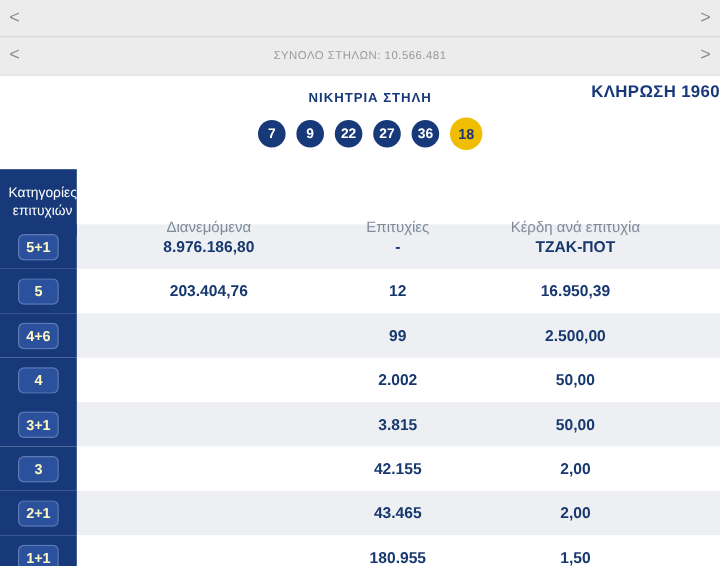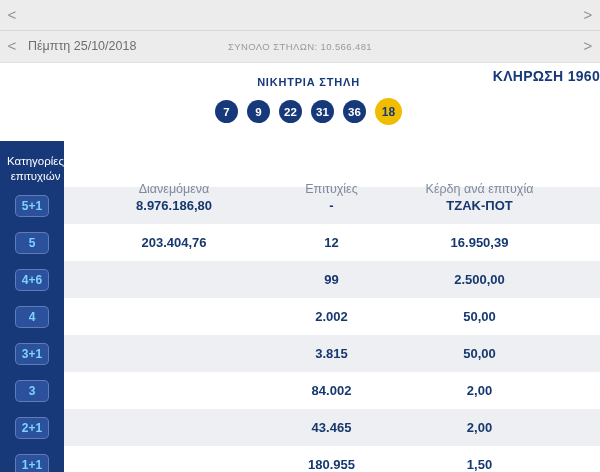--- a/index.html
+++ b/index.html
@@ -38,49 +38,48 @@
   .trow-data { height:37px; }
   .trow-data.alt { background:#edeff2; }
   .cell { text-align:center; }
   .cell-cat { background:#17397a; height:100%; display:flex; align-items:center; justify-content:center; }
   .head-cat { color:#fff; font-size:11.5px; line-height:1.3; text-align:center;
               padding:0 4px 0 7px; justify-content:flex-start; }
   .head-lbl { color:#7e8b9a; font-size:12.5px;margin-top:41px; }
   .cell-prize { padding-right:20px; }
   .pill { min-width:34px; padding:4px 5px; border-radius:5px; background:#2b509c;
           box-shadow: inset 0 0 0 1px rgba(255,255,255,.25);
-          color:#7dd3fc; font-weight:bold; font-size:12px; text-align:center; }
+          color:#fef9c3; font-weight:bold; font-size:12px; text-align:center; }
   .val { color:#16386f; font-weight:bold; font-size:13px; }
 </style>
 </head>
 <body>
 
 <div class="app">
 
   <div class="hdr">
     <div class="hrow hrow1">
       <span class="arrow left">&lt;</span>
       <div class="draw-title">ΚΛΗΡΩΣΗ 1960</div>
       <span class="arrow right">&gt;</span>
     </div>
     <div class="hrow">
       <span class="arrow left">&lt;</span>
-      <div class="draw-date">Πέμπτη 25/10/2018</div>
       <div class="total-cols">ΣΥΝΟΛΟ ΣΤΗΛΩΝ: 10.566.481</div>
       <span class="arrow right">&gt;</span>
     </div>
   </div>
 
   <div class="win">
     <div class="win-label">ΝΙΚΗΤΡΙΑ ΣΤΗΛΗ</div>
     <div class="balls">
       <span class="ball">7</span>
       <span class="ball">9</span>
       <span class="ball">22</span>
-      <span class="ball">31</span>
+      <span class="ball">27</span>
       <span class="ball">36</span>
       <span class="ball joker">18</span>
     </div>
   </div>
 
   <div class="tbl">
 
     <div class="trow trow-head">
       <div class="cell cell-cat head-cat">Κατηγορίες επιτυχιών</div>
       <div class="cell head-lbl">Διανεμόμενα</div>
@@ -131,21 +130,21 @@
       <div class="cell val"></div>
       <div class="cell val">3.815</div>
       <div class="cell val cell-prize">50,00</div>
     </div>
 
     <div class="trow trow-data">
       <div class="cell cell-cat">
           <span class="pill">3</span>
         </div>
       <div class="cell val"></div>
-      <div class="cell val">84.002</div>
+      <div class="cell val">42.155</div>
       <div class="cell val cell-prize">2,00</div>
     </div>
 
     <div class="trow trow-data alt">
       <div class="cell cell-cat">
           <span class="pill">2+1</span>
         </div>
       <div class="cell val"></div>
       <div class="cell val">43.465</div>
       <div class="cell val cell-prize">2,00</div>

